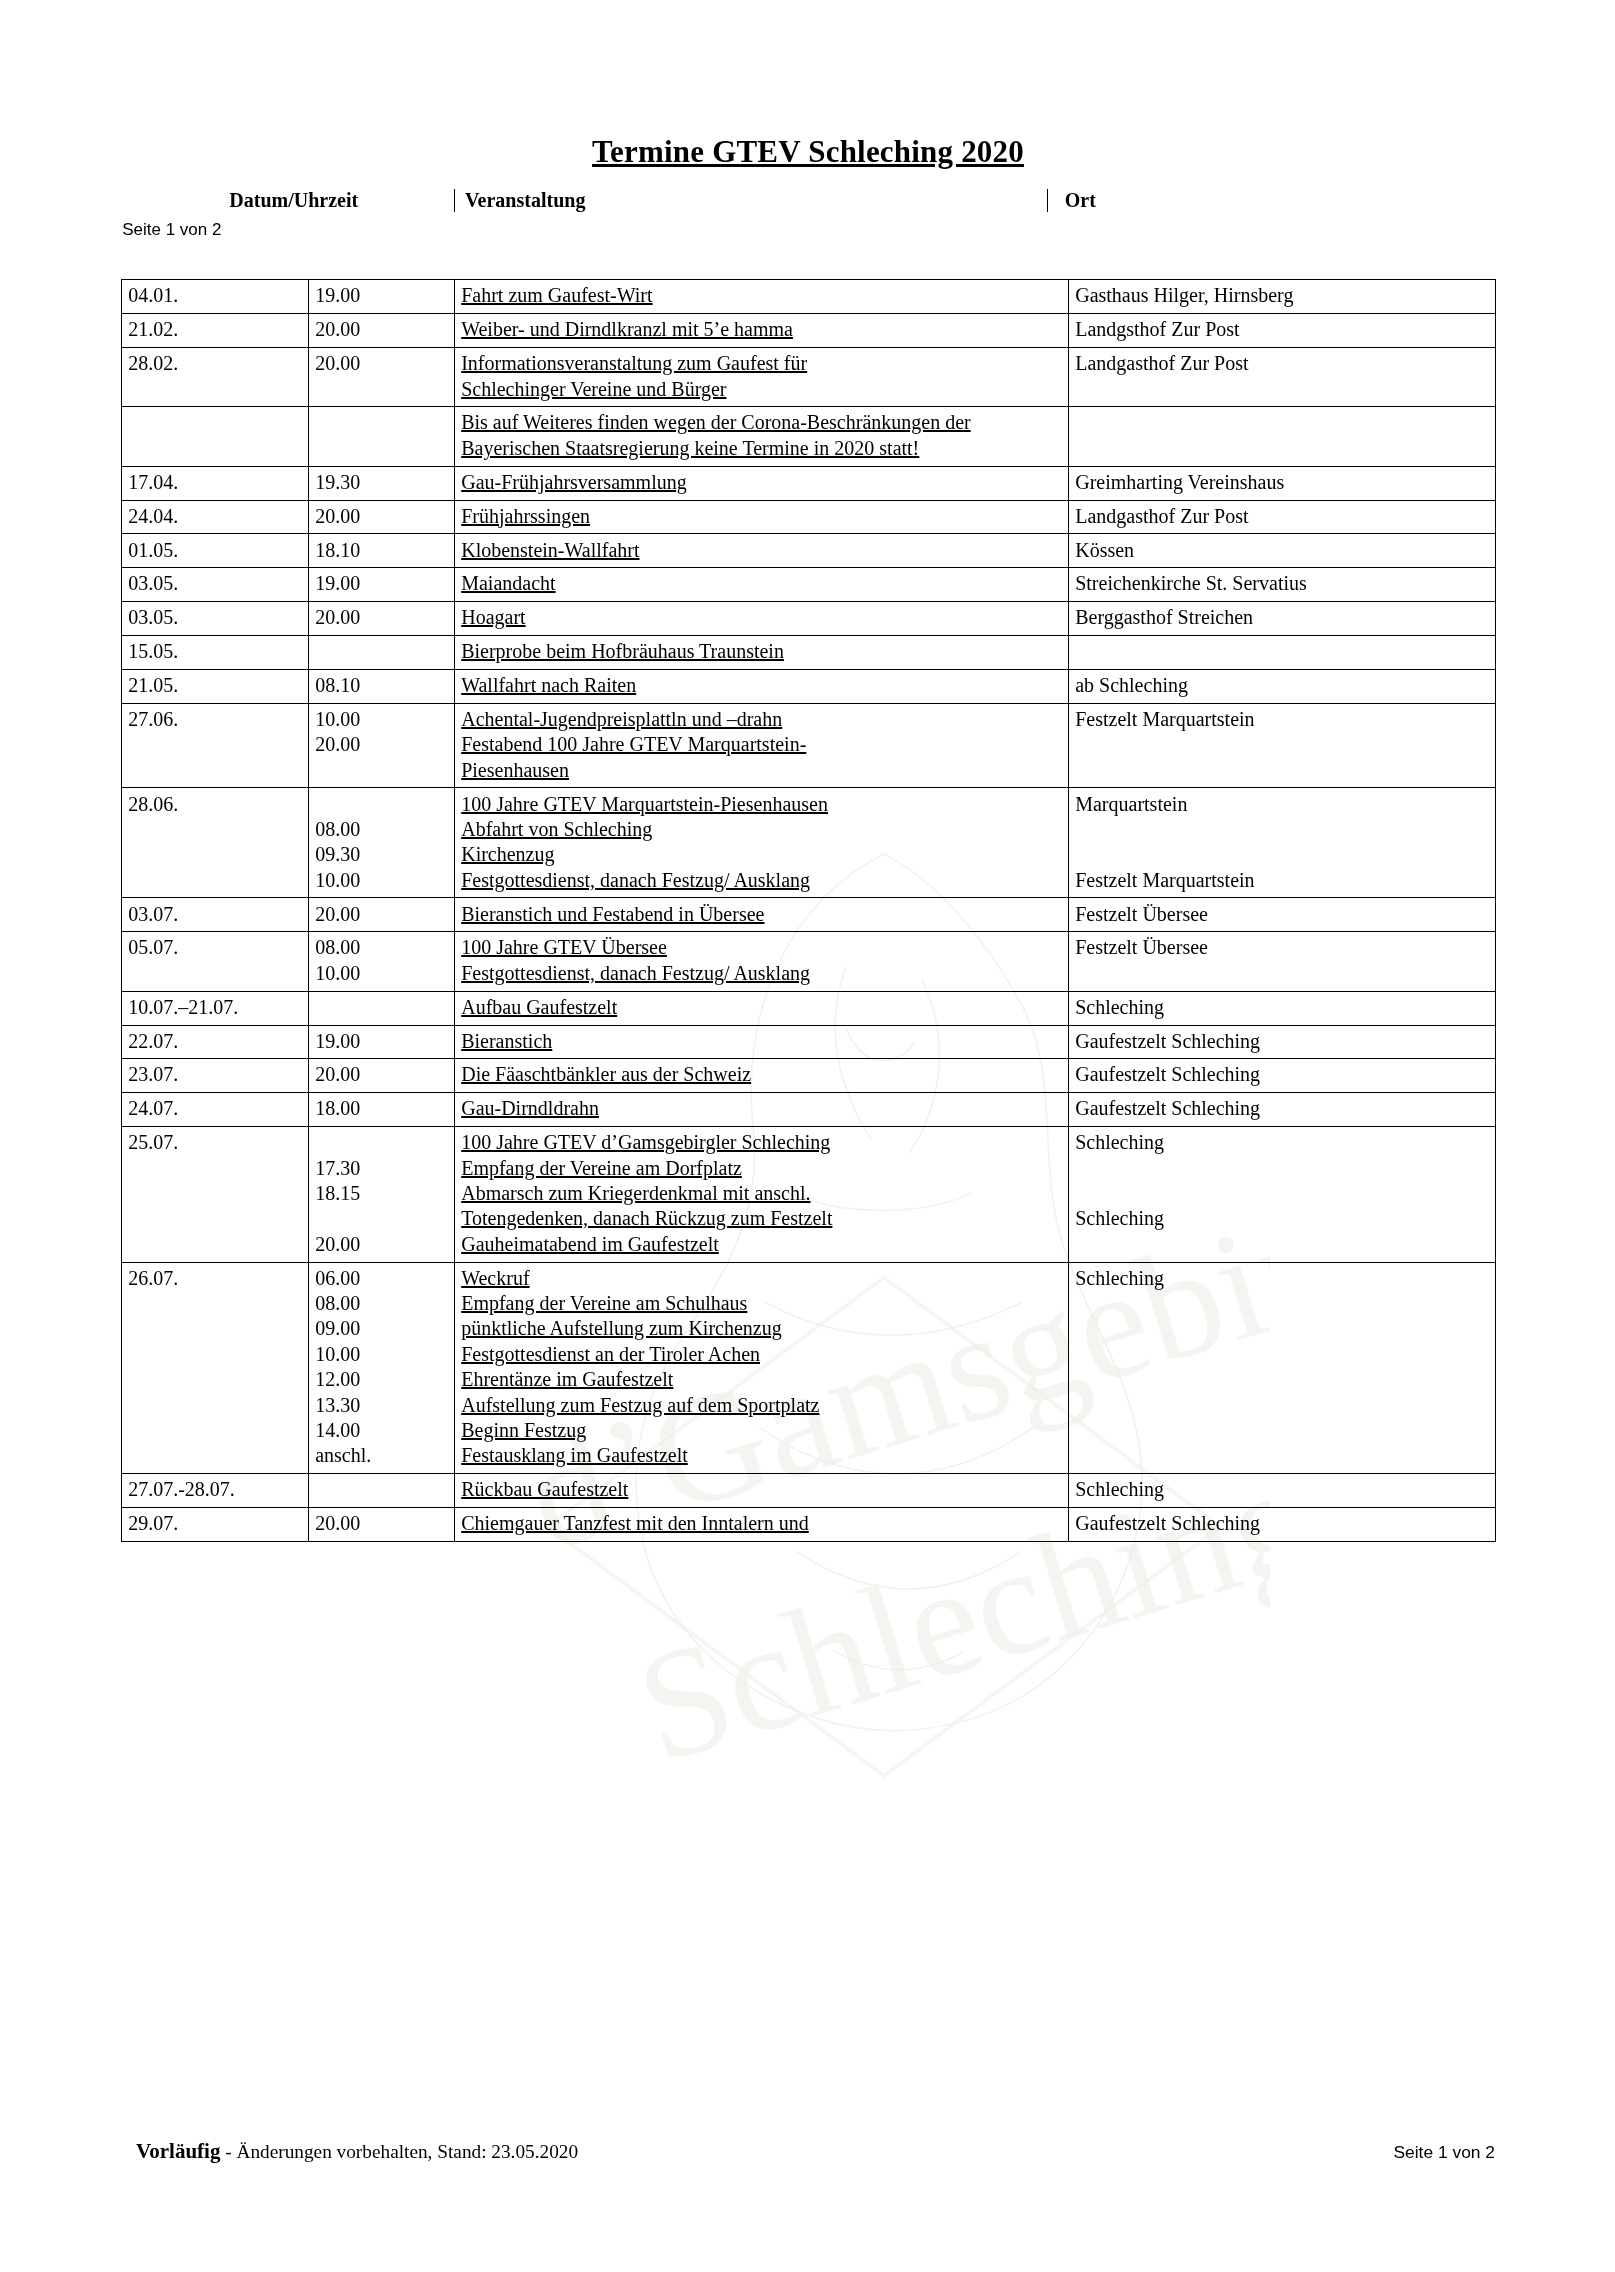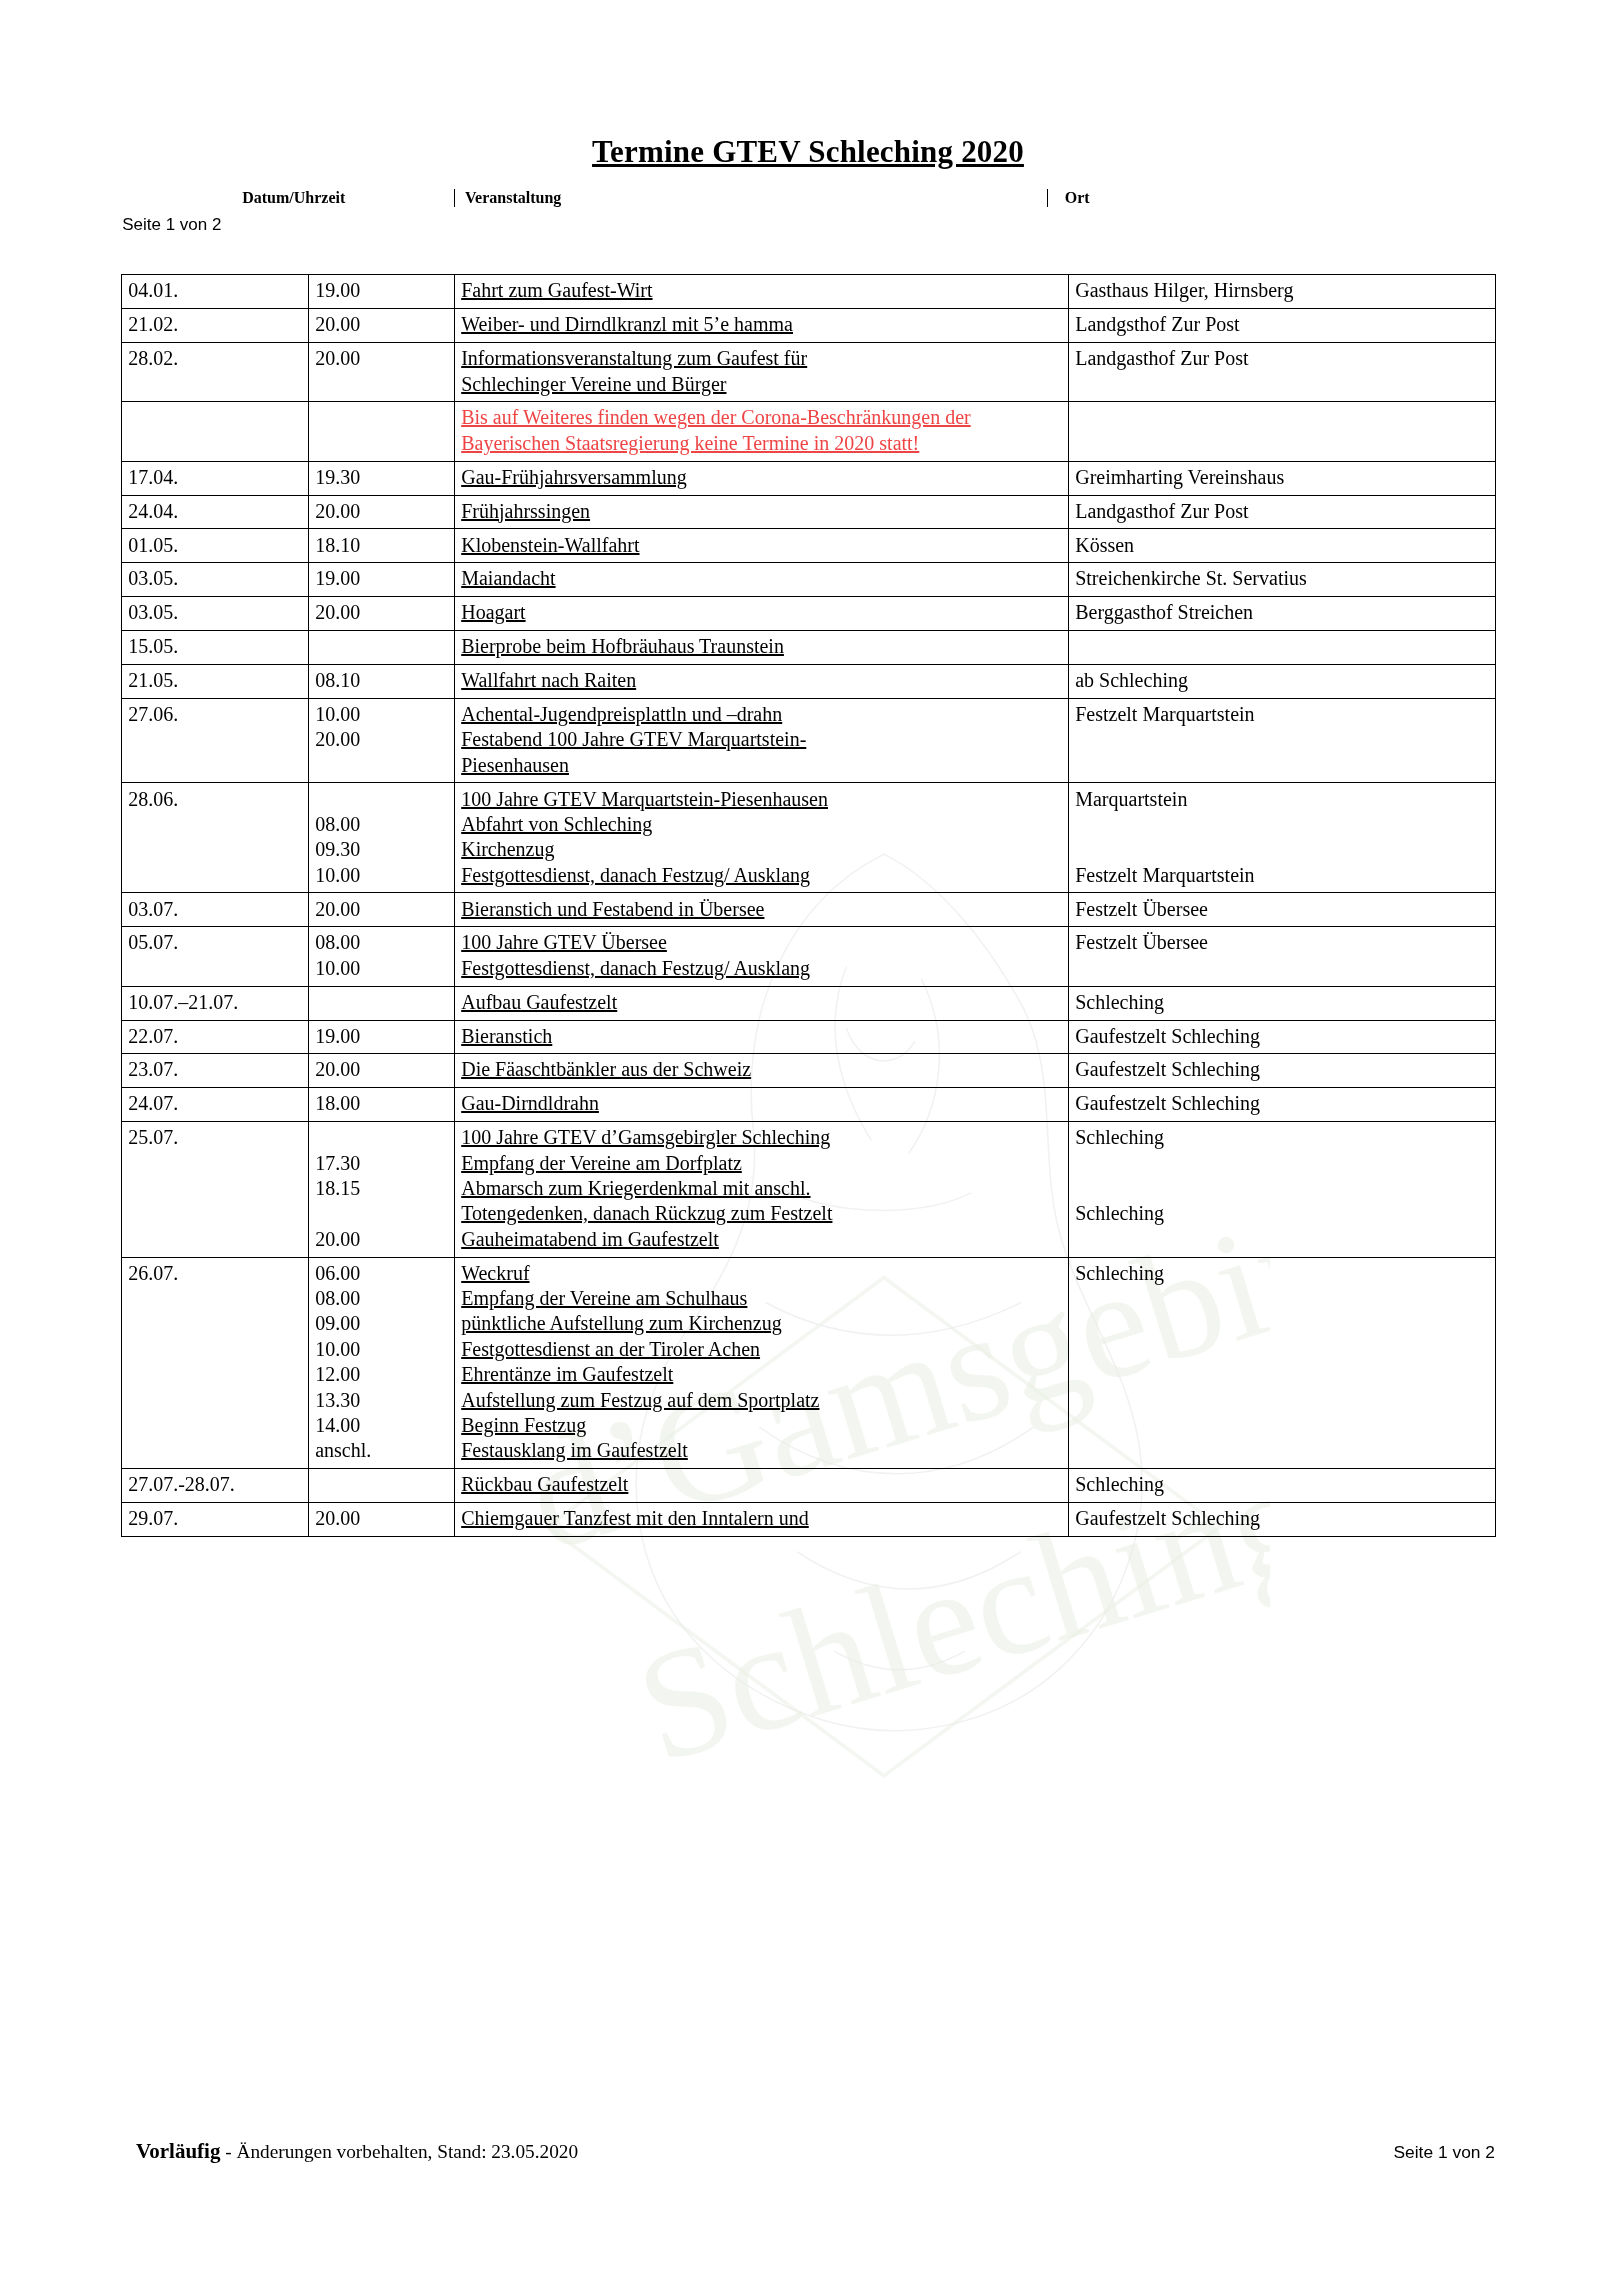--- a/index.html
+++ b/index.html
@@ -39,21 +39,21 @@
     font-size: 31px;
     font-weight: bold;
     margin-top: 134px;
     letter-spacing: 0.2px;
     text-decoration: underline;
   }
   .header-row {
     display: flex;
     align-items: flex-start;
     margin-top: 18.7px;
-    font-size: 16px;
+    font-size: 20px;
     font-weight: bold;
   }
   .header-row .hdr-date {
     width: 333px;
     text-align: center;
     padding-left: 12.5px;
     box-sizing: border-box;
   }
   .header-row .hdr-event {
     flex: 1;
@@ -185,21 +185,21 @@
           <tr>
             <td class="cell-date">28.02.</td>
             <td class="cell-time">20.00</td>
             <td class="cell-event">Informationsveranstaltung zum Gaufest für
 Schlechinger Vereine und Bürger</td>
             <td class="cell-place">Landgasthof Zur Post</td>
           </tr>
           <tr class="row-notice">
             <td></td>
             <td></td>
-            <td class="cell-event notice" style="color: #ef4444;">Bis auf Weiteres finden wegen der Corona-Beschränkungen der Bayerischen Staatsregierung keine Termine in 2020 statt!</td>
+            <td class="cell-event notice" style="color: #000000;">Bis auf Weiteres finden wegen der Corona-Beschränkungen der Bayerischen Staatsregierung keine Termine in 2020 statt!</td>
             <td></td>
           </tr>
           <tr>
             <td class="cell-date">17.04.</td>
             <td class="cell-time">19.30</td>
             <td class="cell-event">Gau-Frühjahrsversammlung</td>
             <td class="cell-place">Greimharting Vereinshaus</td>
           </tr>
           <tr>
             <td class="cell-date">24.04.</td>

